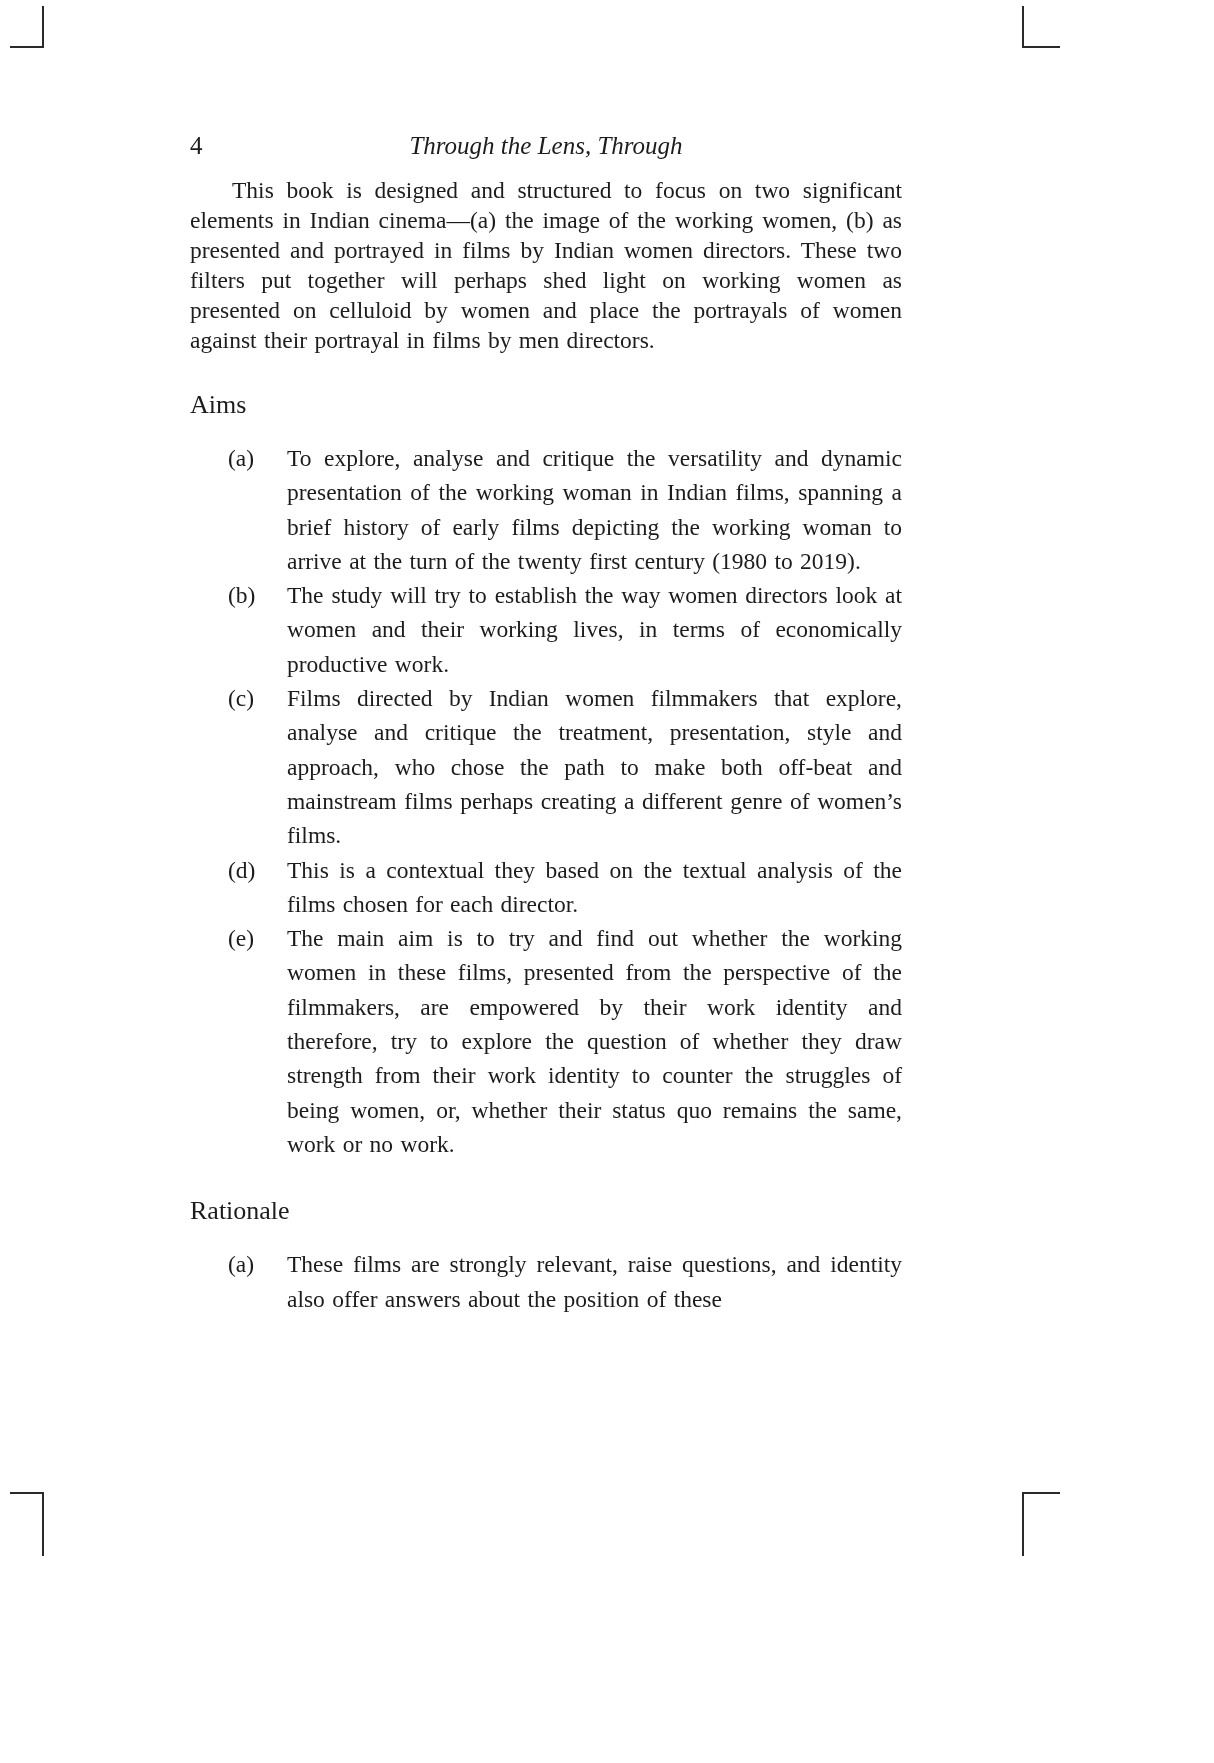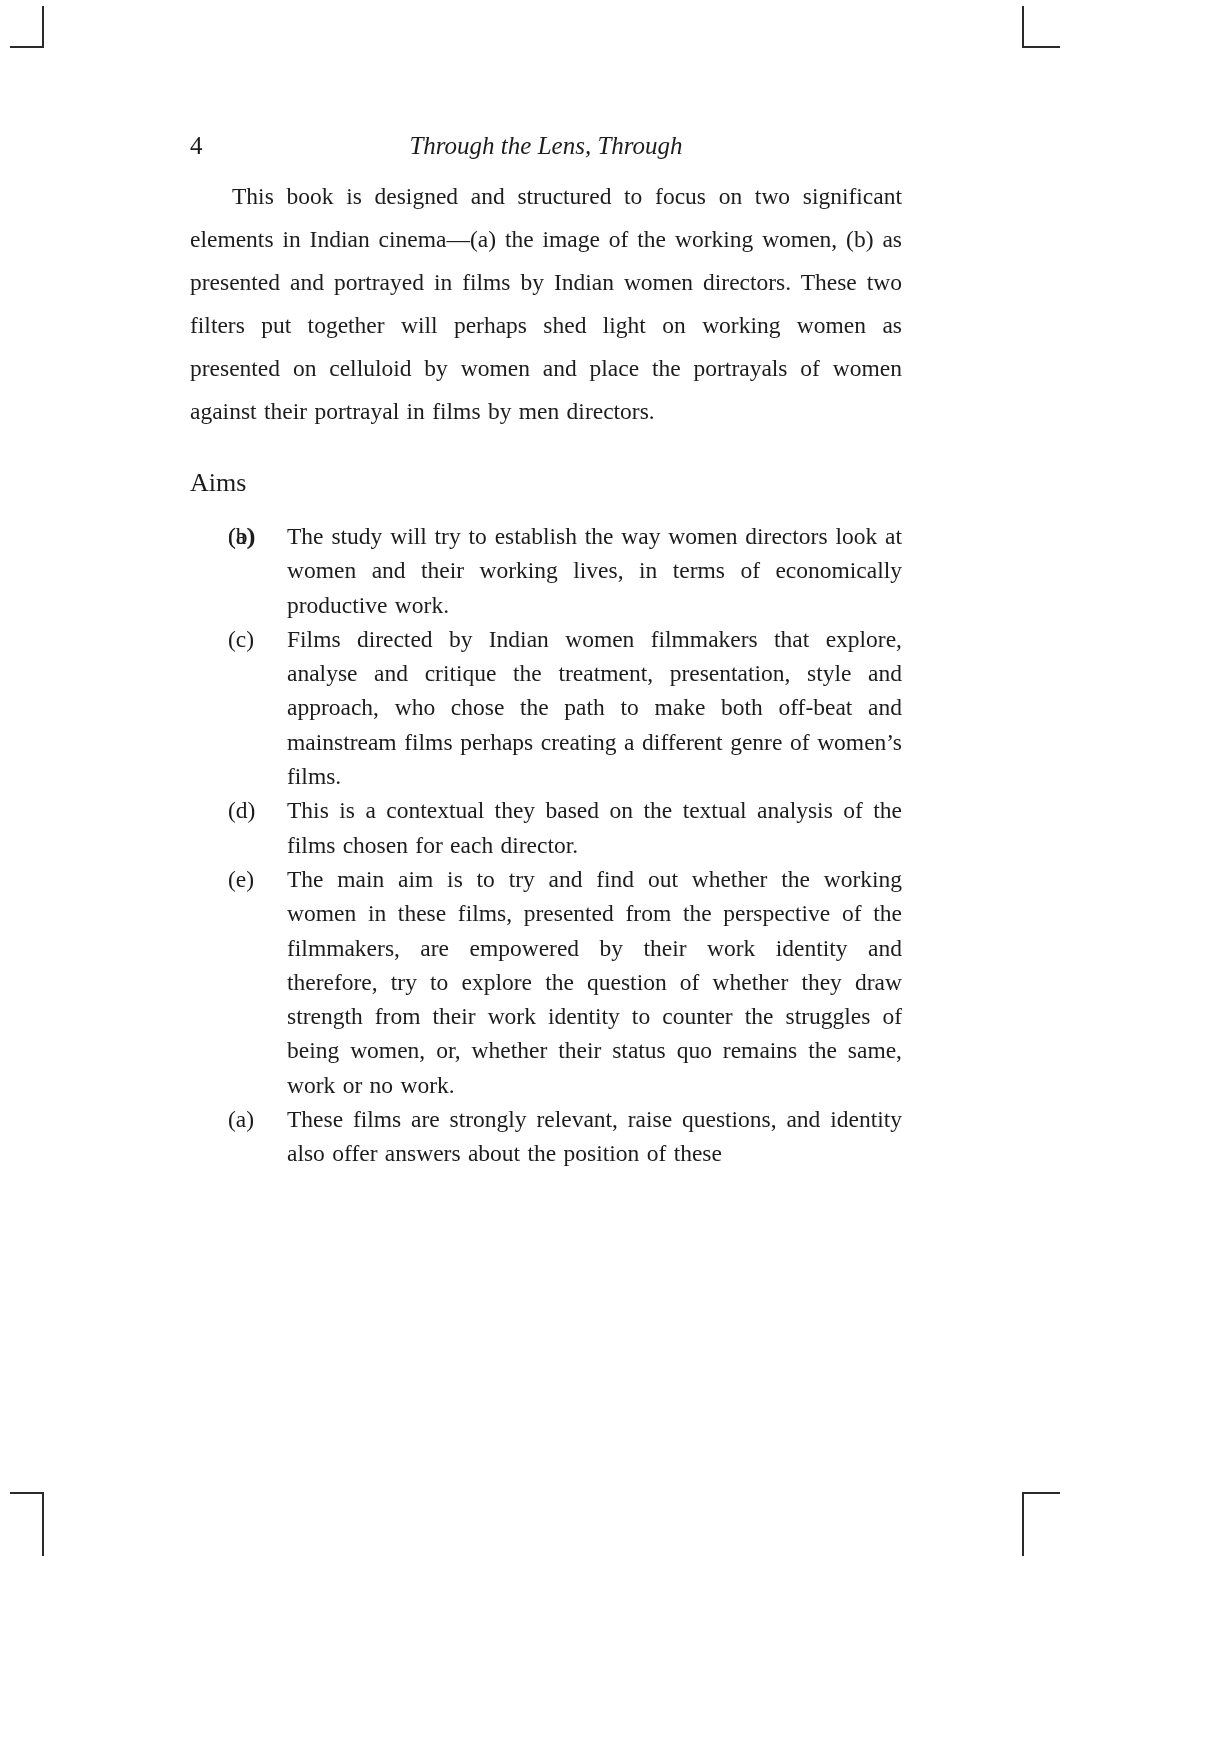--- a/index.html
+++ b/index.html
@@ -64,21 +64,21 @@
     display: block;
     text-align: center;
     font-style: italic;
   }
 
   .intro {
     margin: 13px 0 0 0;
     text-indent: 42px;
     text-align: justify;
     font-size: 23.5px;
-    line-height: 43px;
+    line-height: 30px;
     word-spacing: 1.5px;
   }
 
   .section-heading {
     font-weight: 400;
     font-size: 26px;
     margin: 34px 0 20px 0;
     line-height: 32px;
   }
 
@@ -114,39 +114,41 @@
       <span class="running-title">Through the Lens, Through</span>
     </div>
 
     <p class="intro">This book is designed and structured to focus on two significant elements in Indian cinema—(a) the image of the working women, (b) as presented and portrayed in films by Indian women directors. These two filters put together will perhaps shed light on working women as presented on celluloid by women and place the portrayals of women against their portrayal in films by men directors.</p>
 
     <h2 class="section-heading">Aims</h2>
 
     <div class="list">
       <div class="list-item">
         <span class="label">(a)</span>
+        <span class="text">To explore, analyse and critique the versatility and dynamic presentation of the working woman in Indian films, spanning a brief history of early films depicting the working woman to arrive at the turn of the twenty first century (1980 to 2019).</span>
       </div>
       <div class="list-item">
         <span class="label">(b)</span>
         <span class="text">The study will try to establish the way women directors look at women and their working lives, in terms of economically productive work.</span>
       </div>
       <div class="list-item">
         <span class="label">(c)</span>
         <span class="text">Films directed by Indian women filmmakers that explore, analyse and critique the treatment, presentation, style and approach, who chose the path to make both off-beat and mainstream films perhaps creating a different genre of women’s films.</span>
       </div>
       <div class="list-item">
         <span class="label">(d)</span>
         <span class="text">This is a contextual they based on the textual analysis of the films chosen for each director.</span>
       </div>
       <div class="list-item">
         <span class="label">(e)</span>
         <span class="text">The main aim is to try and find out whether the working women in these films, presented from the perspective of the filmmakers, are empowered by their work identity and therefore, try to explore the question of whether they draw strength from their work identity to counter the struggles of being women, or, whether their status quo remains the same, work or no work.</span>
       </div>
     </div>
 
+    <h2 class="section-heading">Rationale</h2>
 
     <div class="list">
       <div class="list-item">
         <span class="label">(a)</span>
         <span class="text">These films are strongly relevant, raise questions, and identity also offer answers about the position of these</span>
       </div>
     </div>
 
   </div>
 </div>

